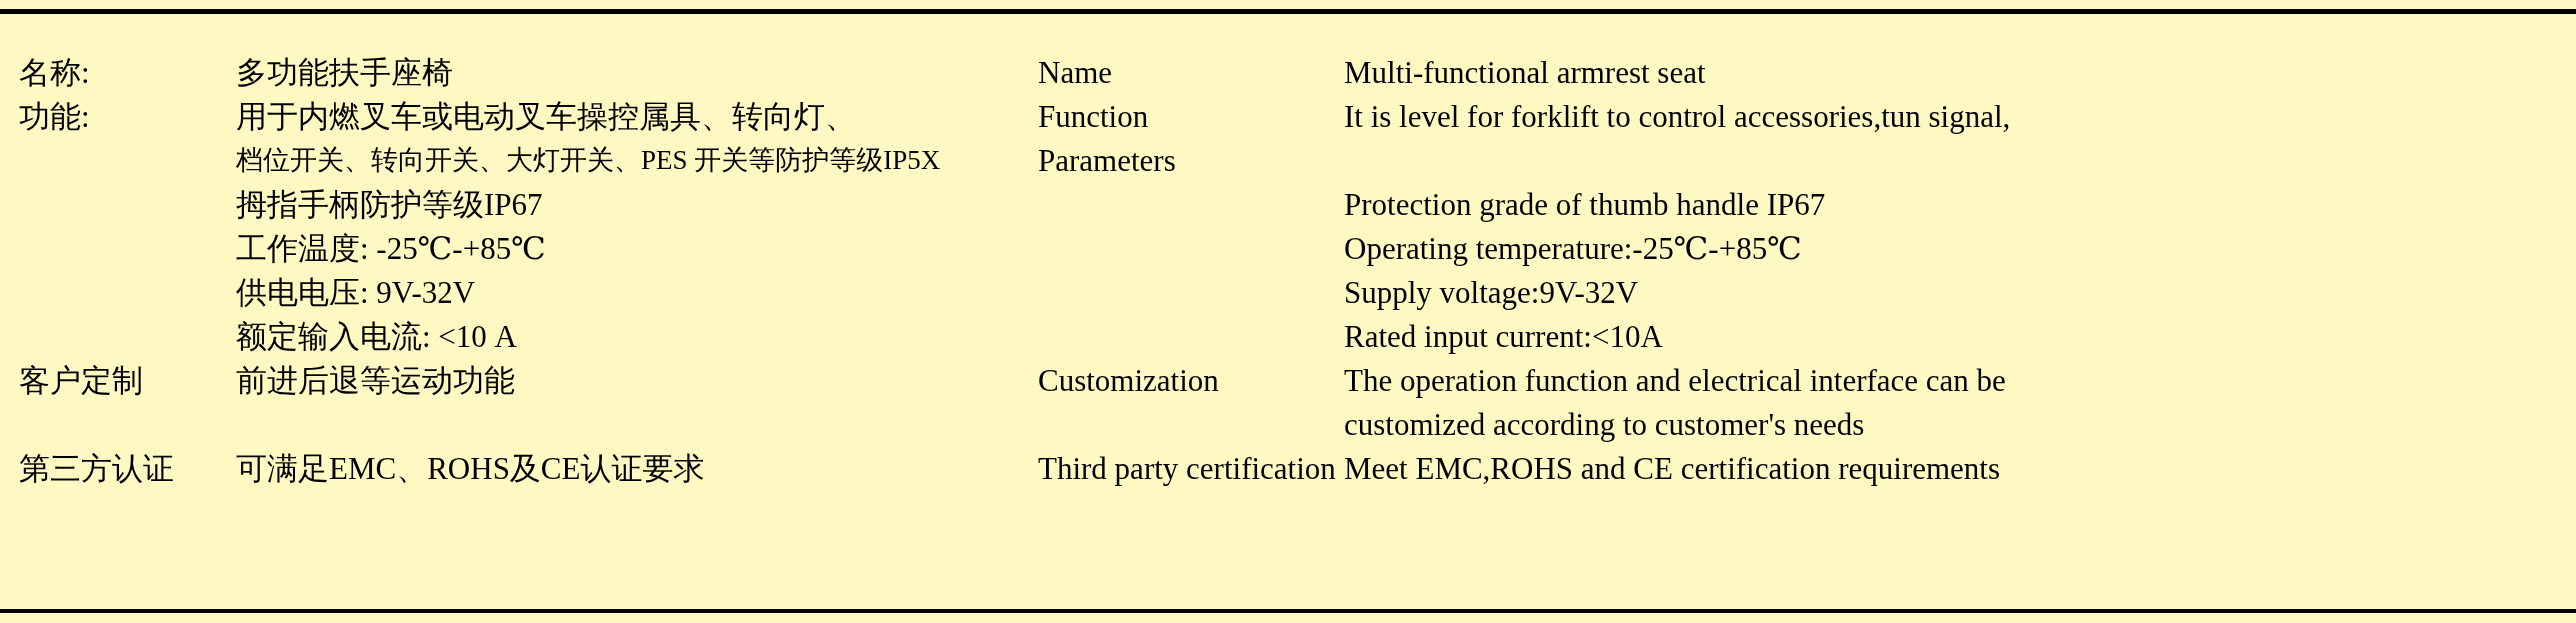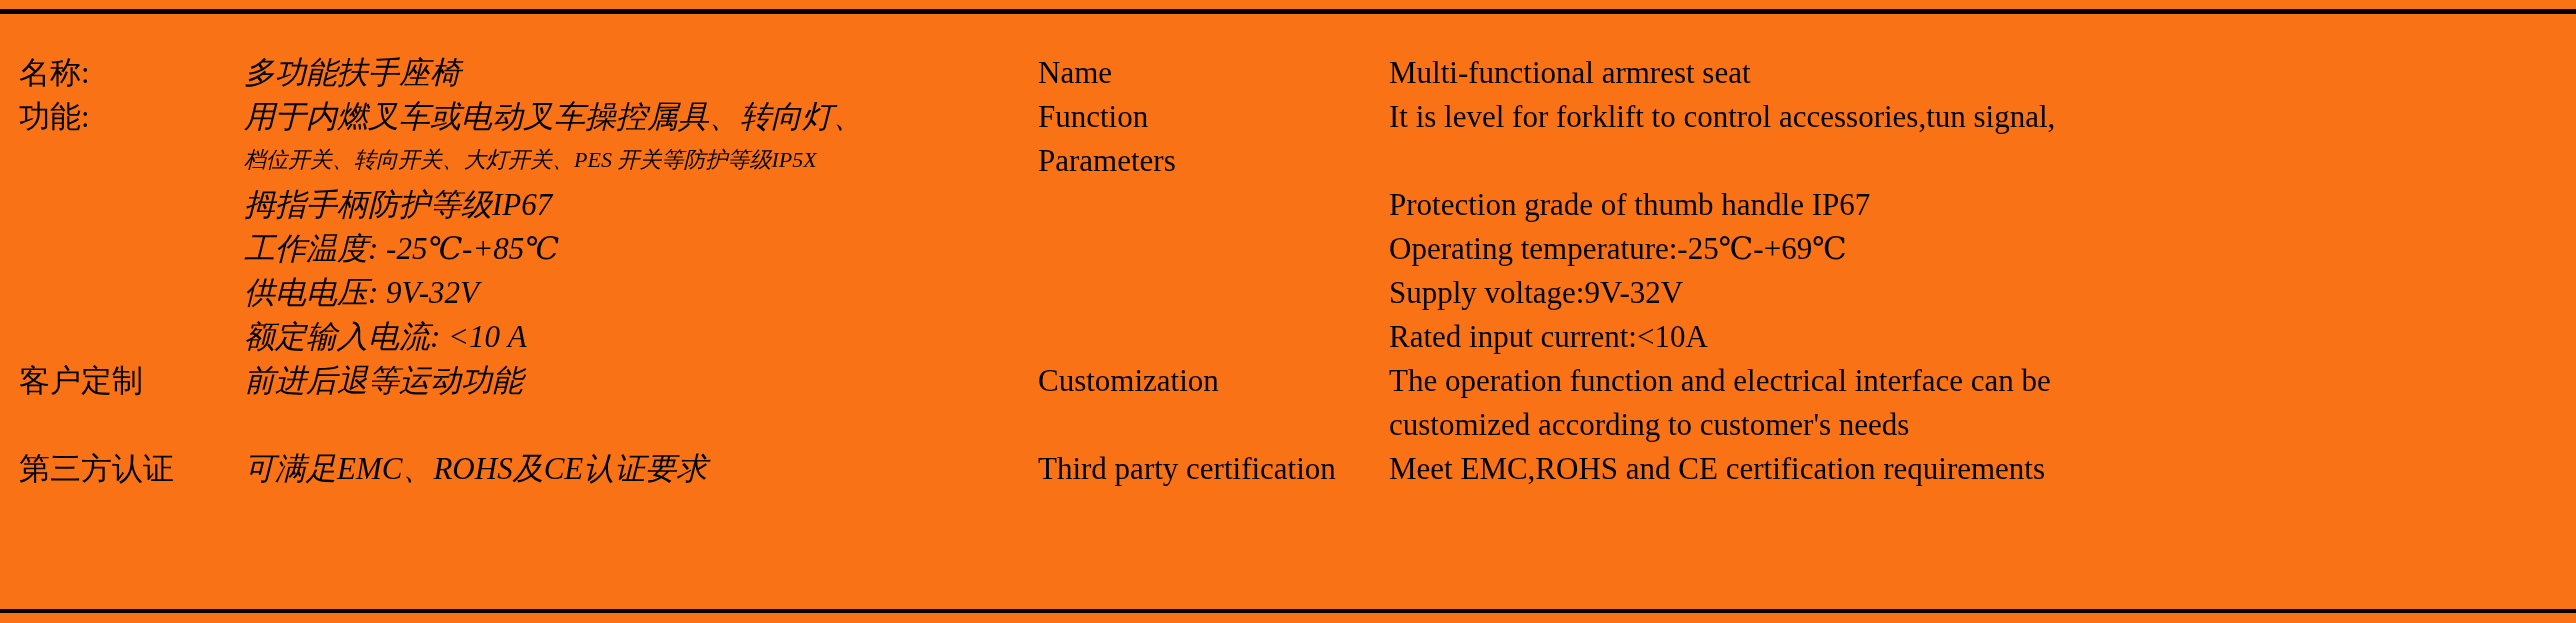--- a/index.html
+++ b/index.html
@@ -1,20 +1,20 @@
 <!DOCTYPE html>
 <html style="font-size:11.8px"><head>
 <meta charset="utf-8">
 <style>
   html, body { margin: 0; padding: 0; background: #ffffff; }
   .page {
     position: relative;
     width: 2576px;
     height: 623px;
-    background: #f97316;
+    background: #fef9c3;
     color: #000000;
     font-family: "Liberation Serif", "DejaVu Serif", serif;
     overflow: hidden;
   }
   .rule {
     position: absolute;
     left: 0;
     width: 2576px;
     background: #000000;
   }
@@ -29,24 +29,24 @@
   .row { position: relative; height: 44px; }
   .cell {
     position: absolute;
     top: 50%;
     transform: translateY(-50%);
     white-space: nowrap;
     font-size: 31px;
     line-height: 1;
   }
   .c1 { left: 19px; }
-  .c2 { left: 244px; font-style: italic; }
+  .c2 { left: 236px; }
   .c3 { left: 1038px; }
-  .c4 { left: 1389px; }
-  .row-small .c2, .row-small .c4 { font-size: 22px; }
+  .c4 { left: 1344px; }
+  .row-small .c2, .row-small .c4 { font-size: 27px; }
 </style>
 </head>
 <body>
 
 <div class="page">
   <div class="rule rule-top"></div>
 
   <div class="rows">
     <div class="row">
       <span class="cell c1">名称:</span>
@@ -68,21 +68,21 @@
     <div class="row">
       <span class="cell c1"></span>
       <span class="cell c2">拇指手柄防护等级IP67</span>
       <span class="cell c3"></span>
       <span class="cell c4">Protection grade of thumb handle IP67</span>
     </div>
     <div class="row">
       <span class="cell c1"></span>
       <span class="cell c2">工作温度: -25℃-+85℃</span>
       <span class="cell c3"></span>
-      <span class="cell c4">Operating temperature:-25℃-+69℃</span>
+      <span class="cell c4">Operating temperature:-25℃-+85℃</span>
     </div>
     <div class="row">
       <span class="cell c1"></span>
       <span class="cell c2">供电电压: 9V-32V</span>
       <span class="cell c3"></span>
       <span class="cell c4">Supply voltage:9V-32V</span>
     </div>
     <div class="row">
       <span class="cell c1"></span>
       <span class="cell c2">额定输入电流: &lt;10 A</span>

